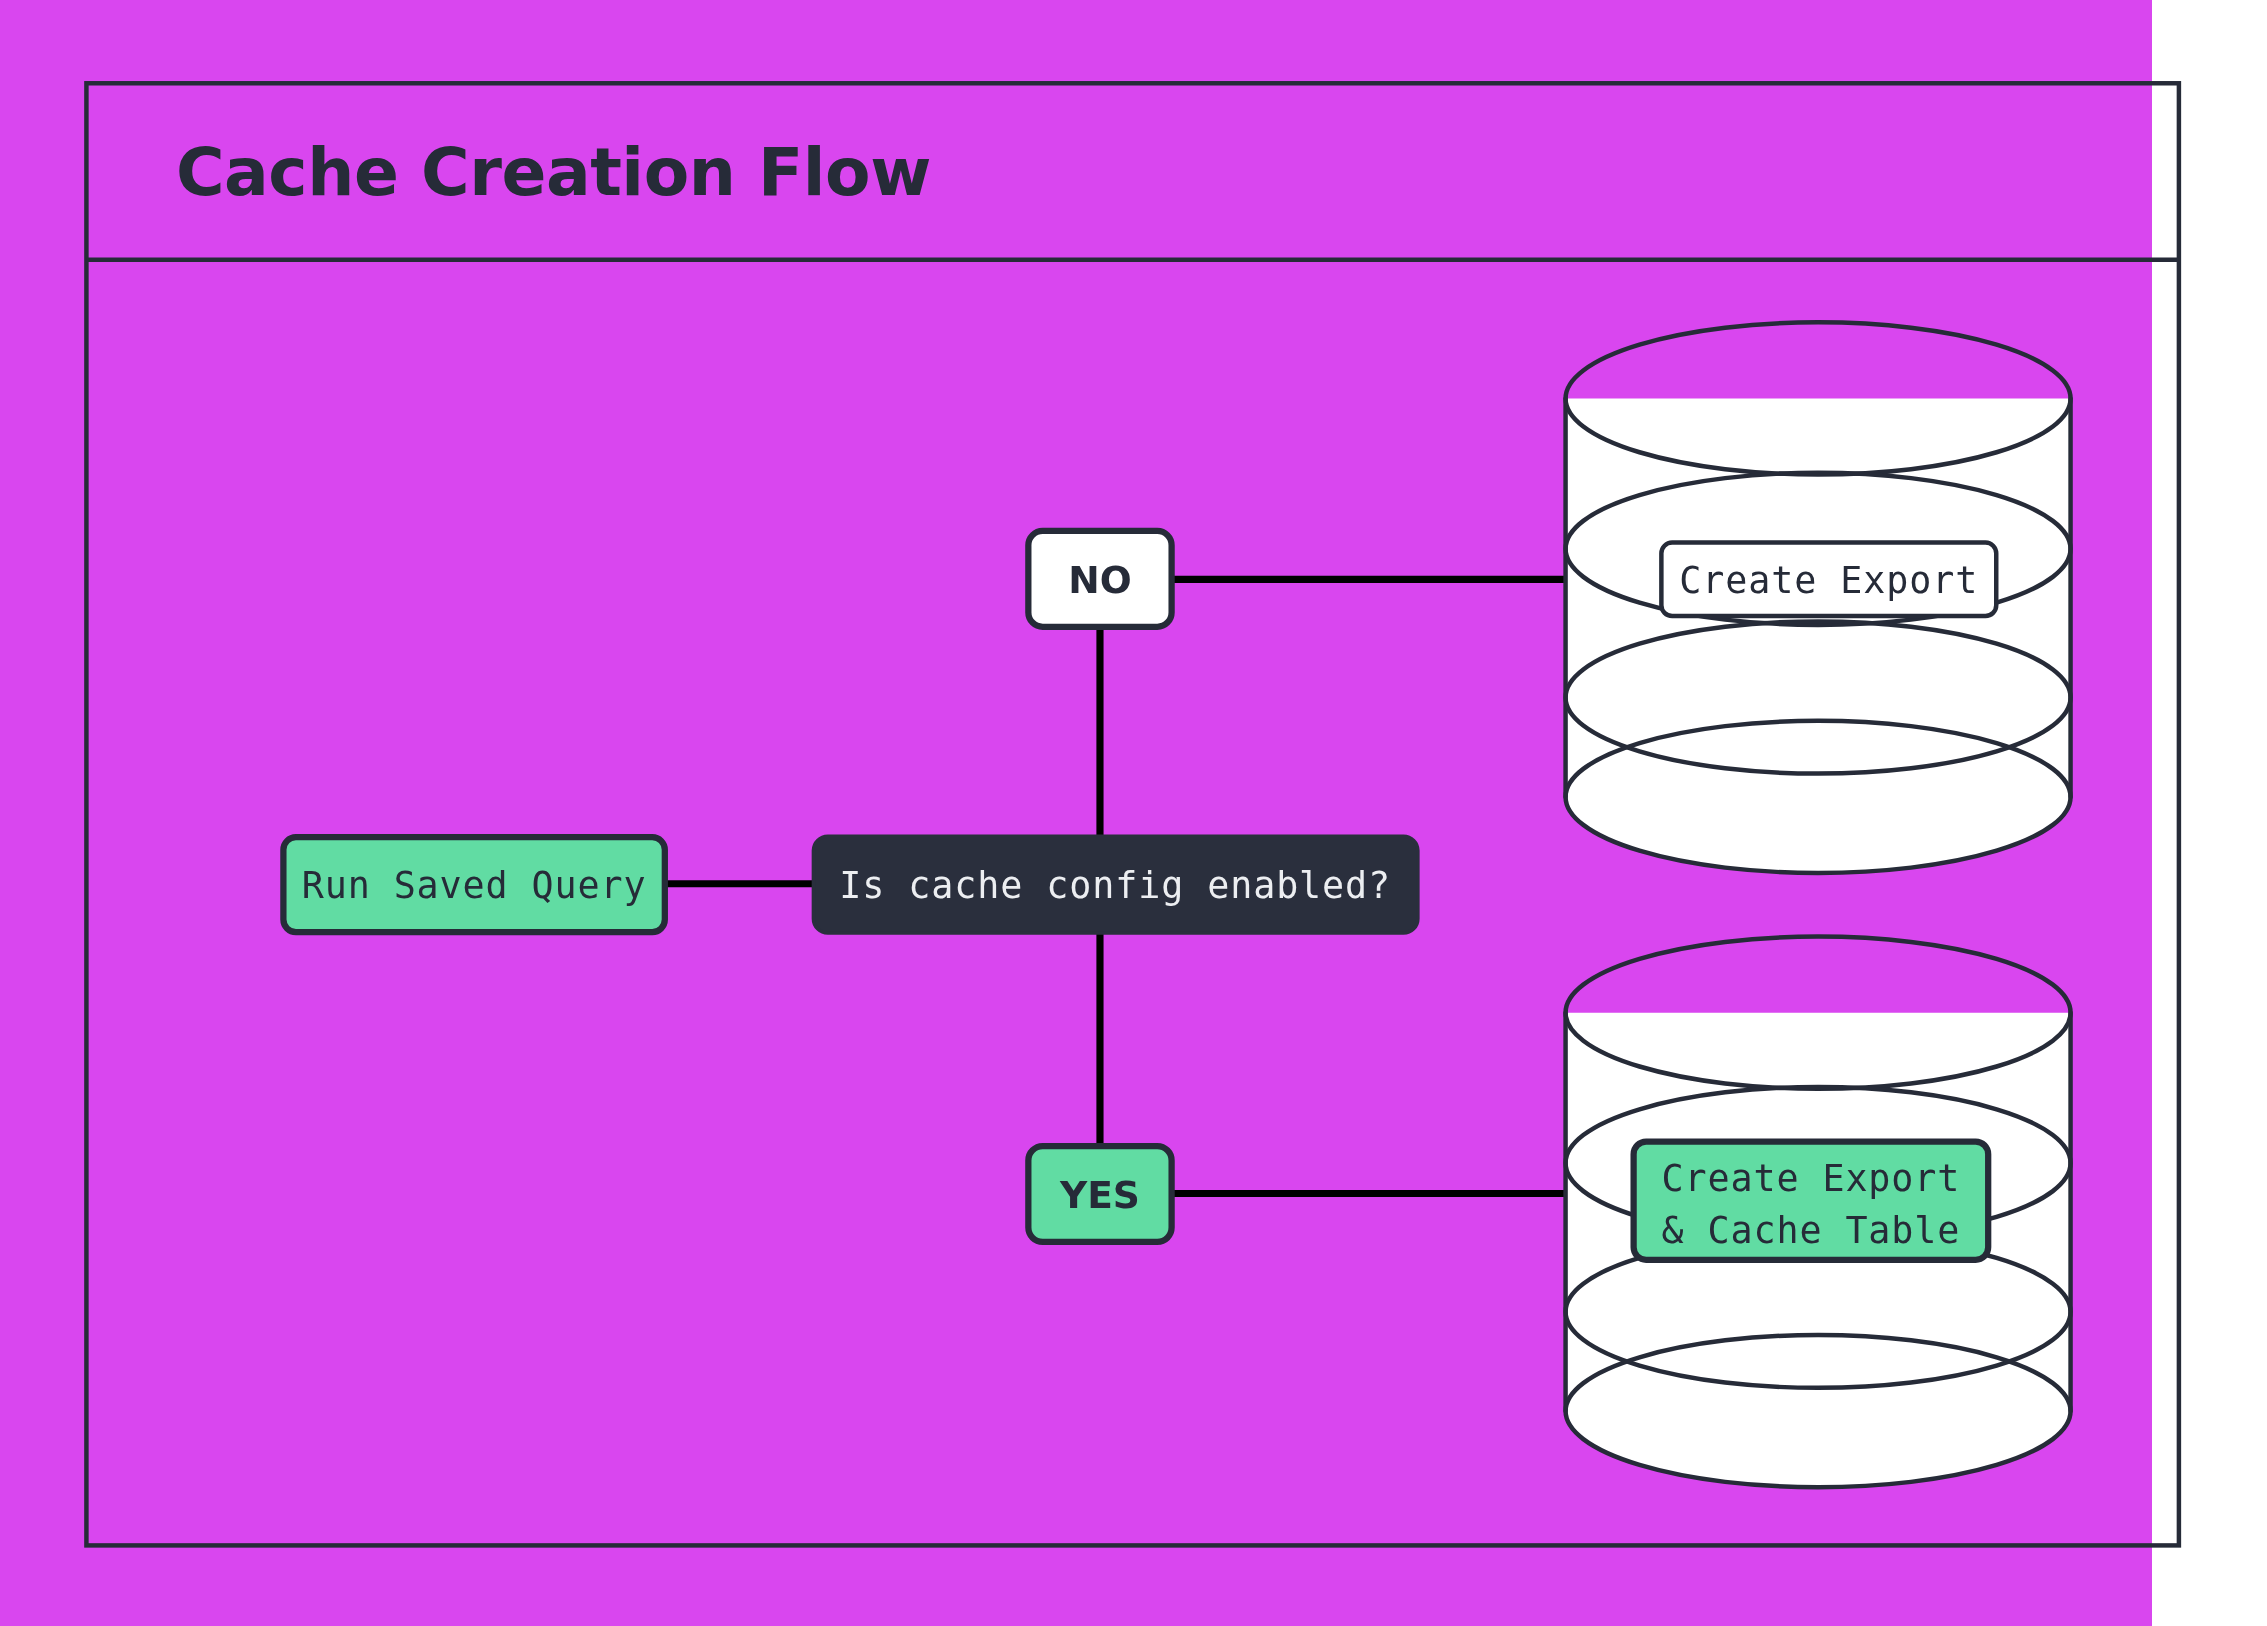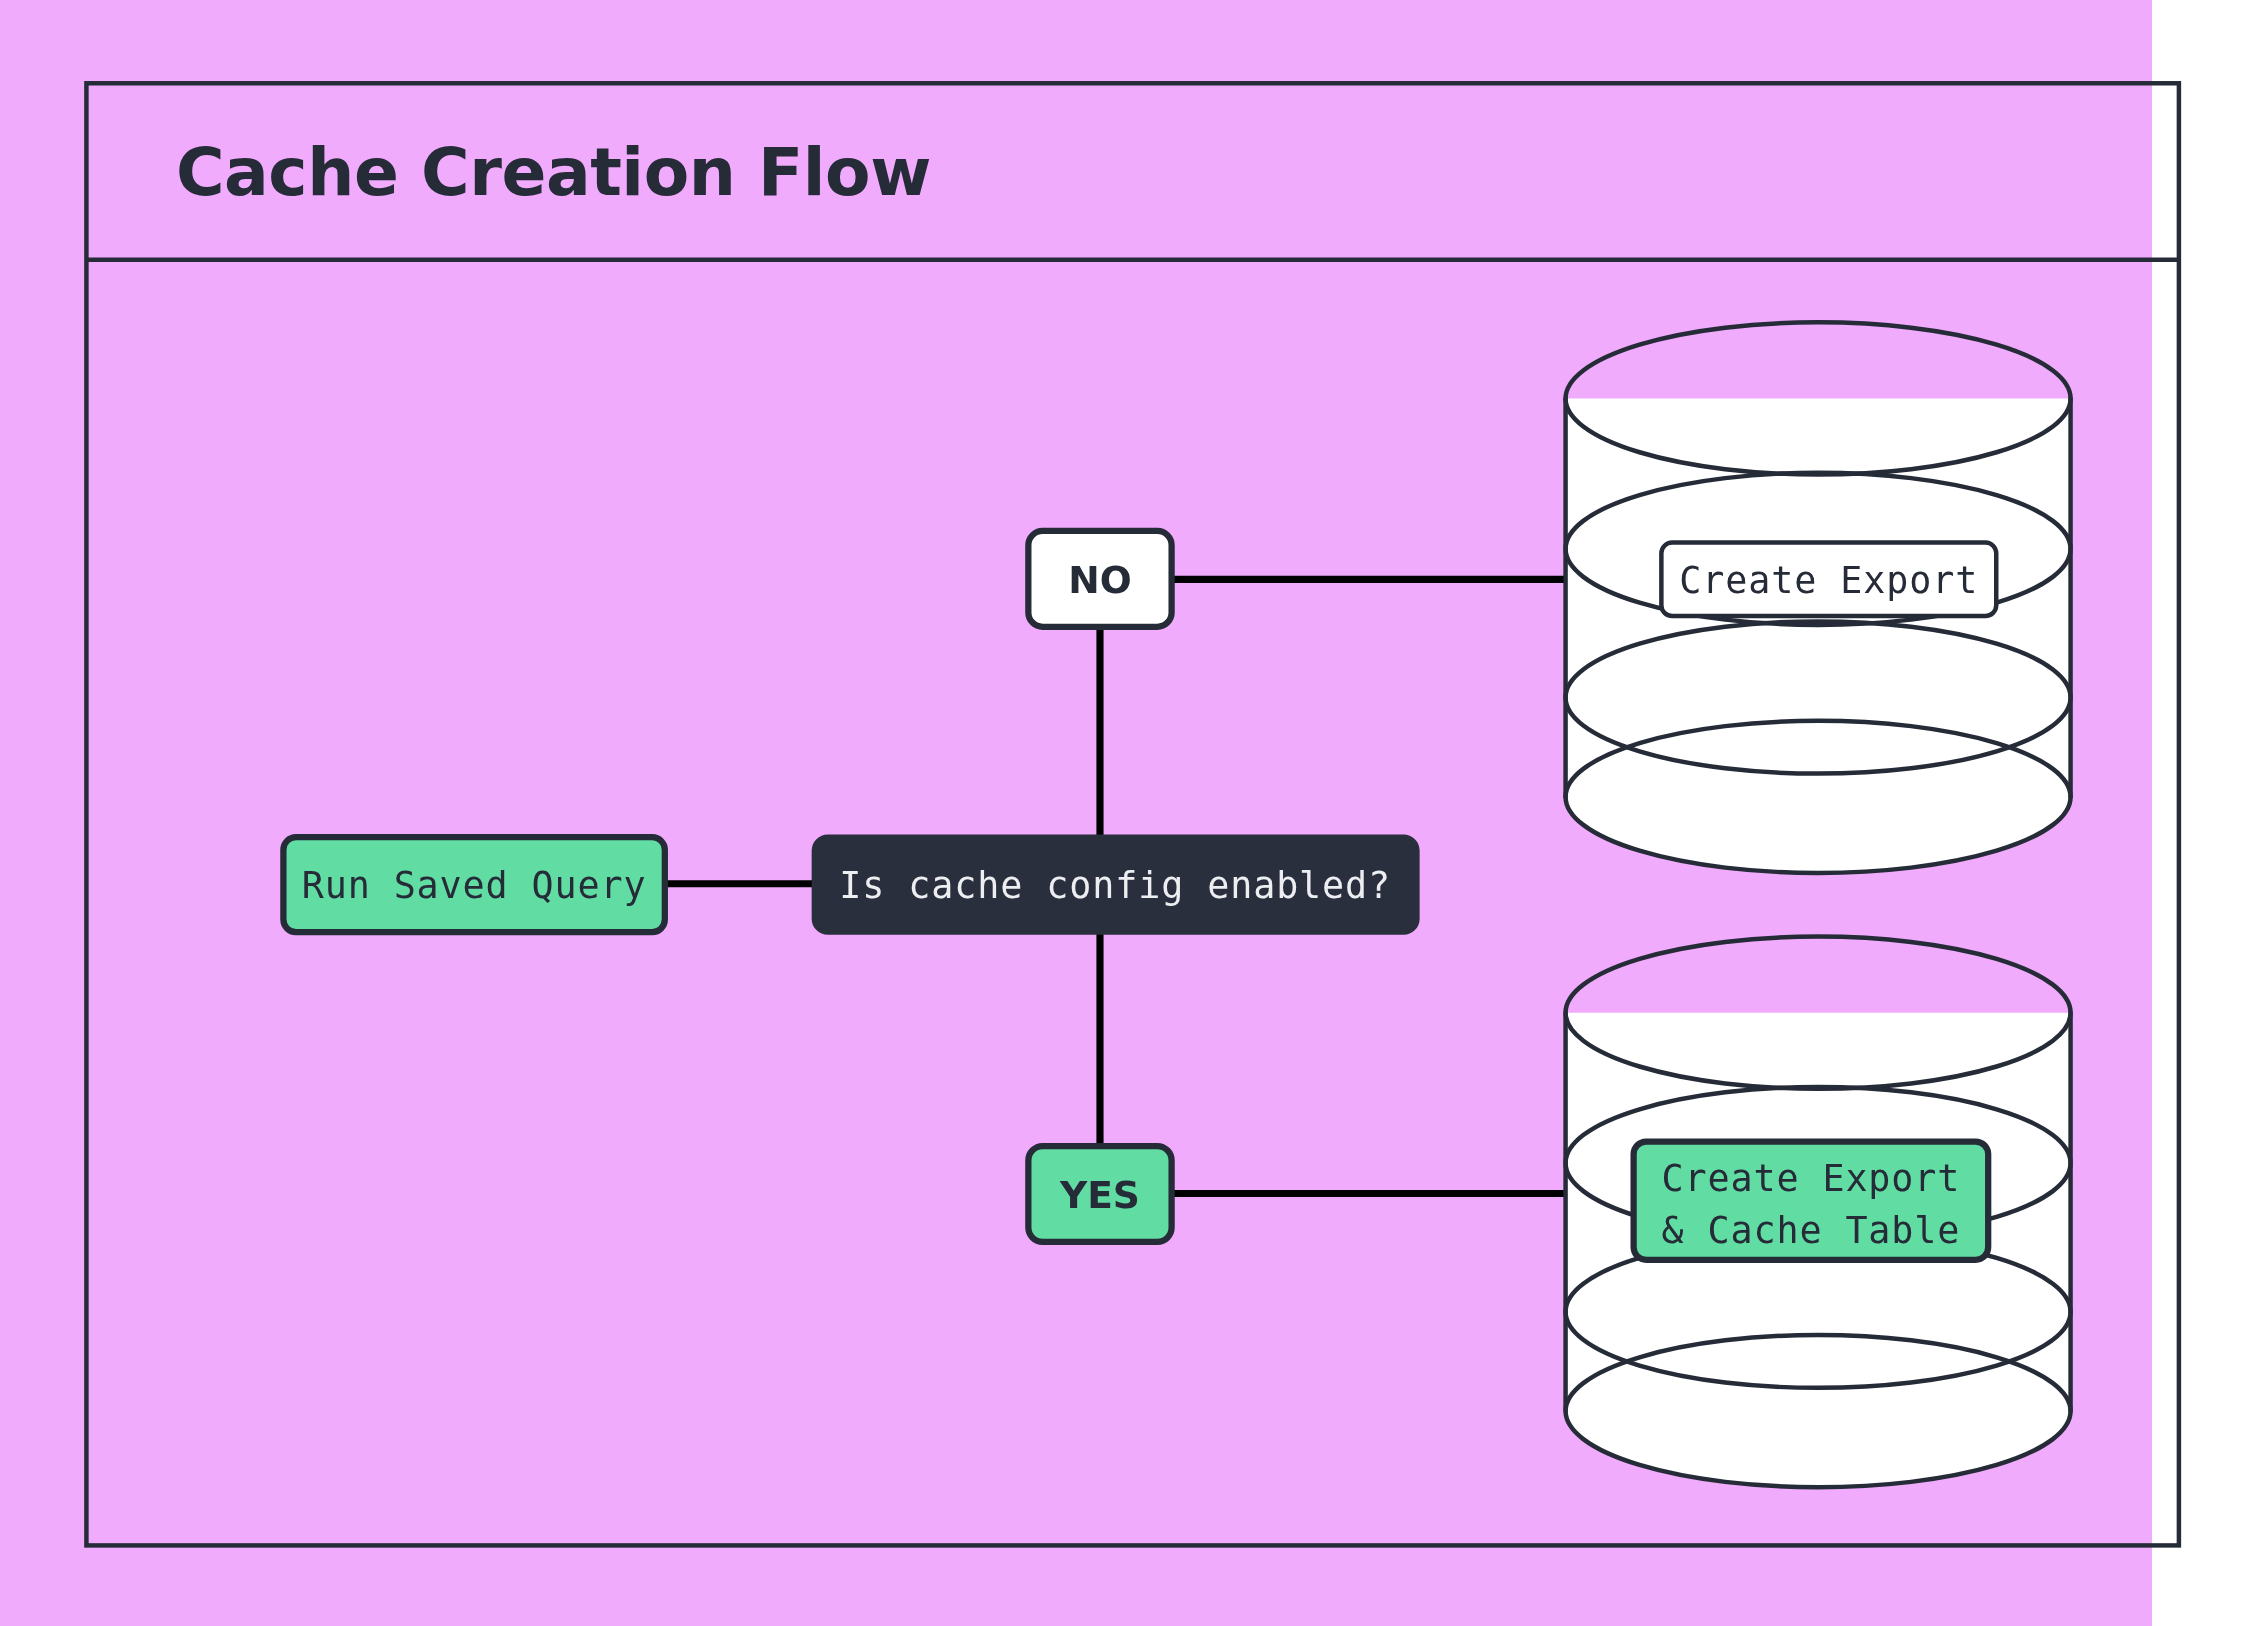--- a/index.html
+++ b/index.html
@@ -10,21 +10,21 @@
   body {
     width: 2268px;
     height: 1626px;
     font-family: "Liberation Sans", sans-serif;
     overflow: hidden;
   }
   #stage {
     position: relative;
     width: 2152px;
     height: 1626px;
-    background: #f0abfc;
+    background: #d946ef;
   }
   #diagram-svg {
     position: absolute;
     top: 0;
     left: 0;
     width: 2268px;
     height: 1626px;
     display: block;
   }
   .frame-stroke {

